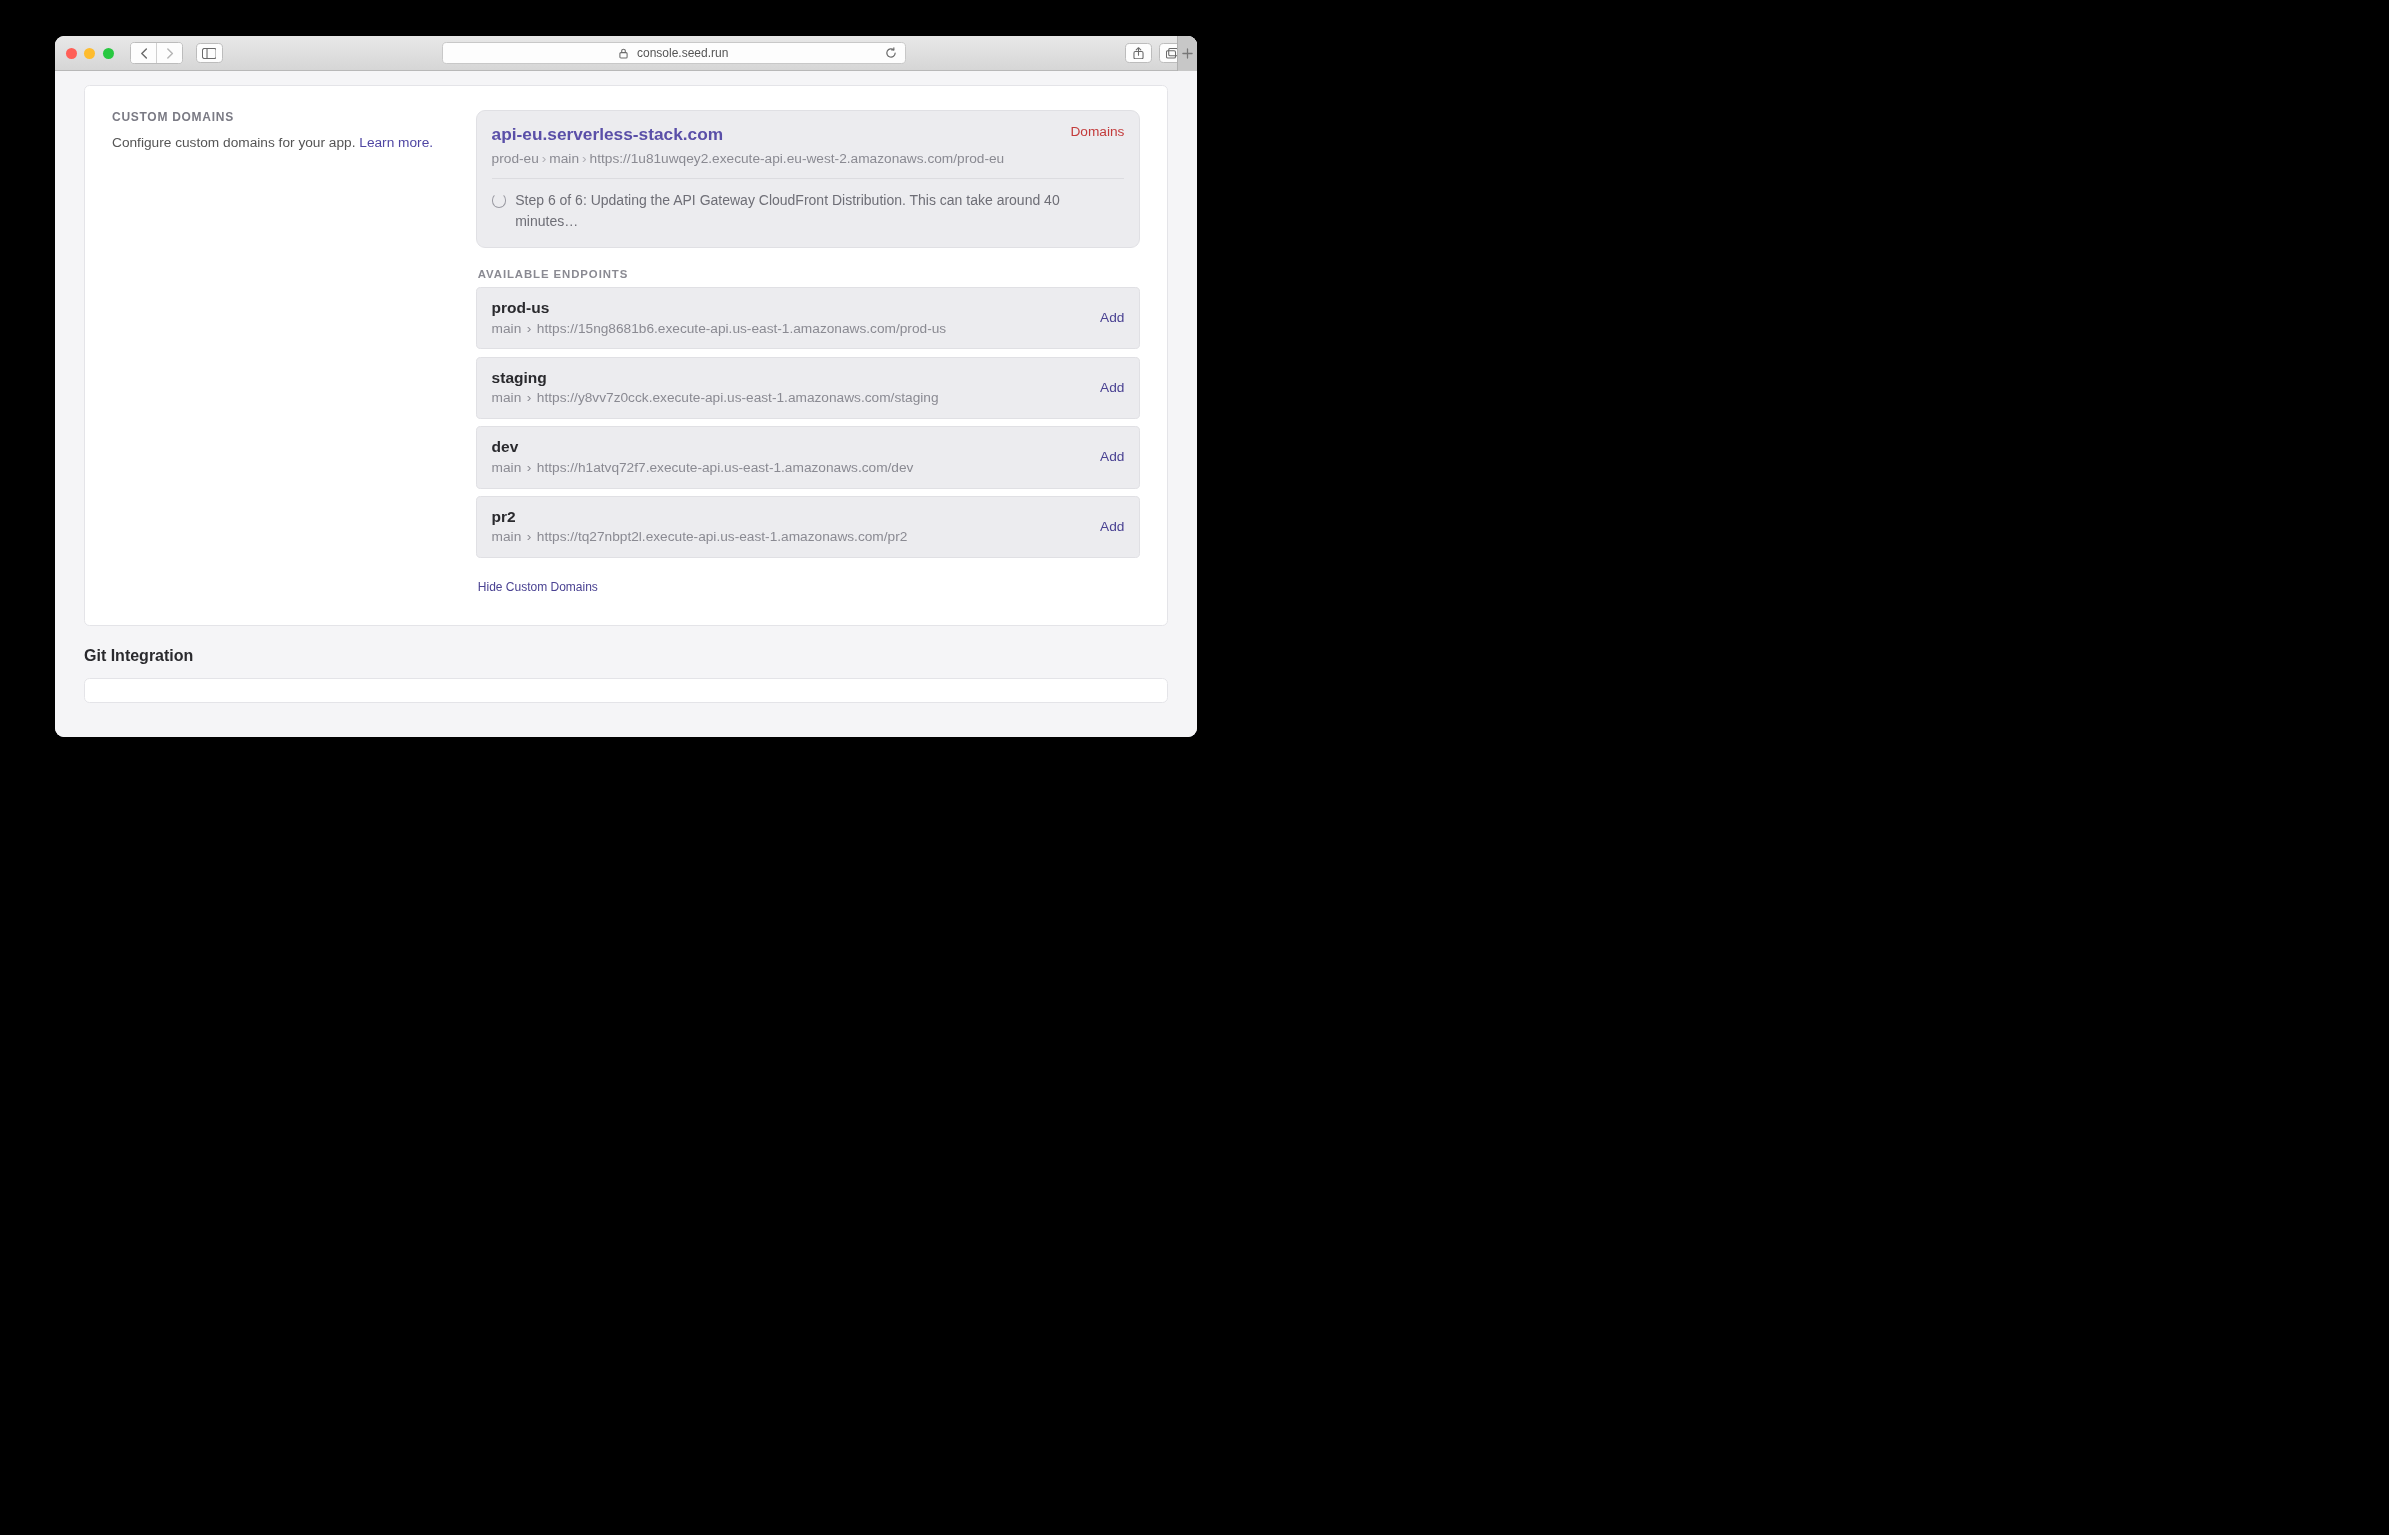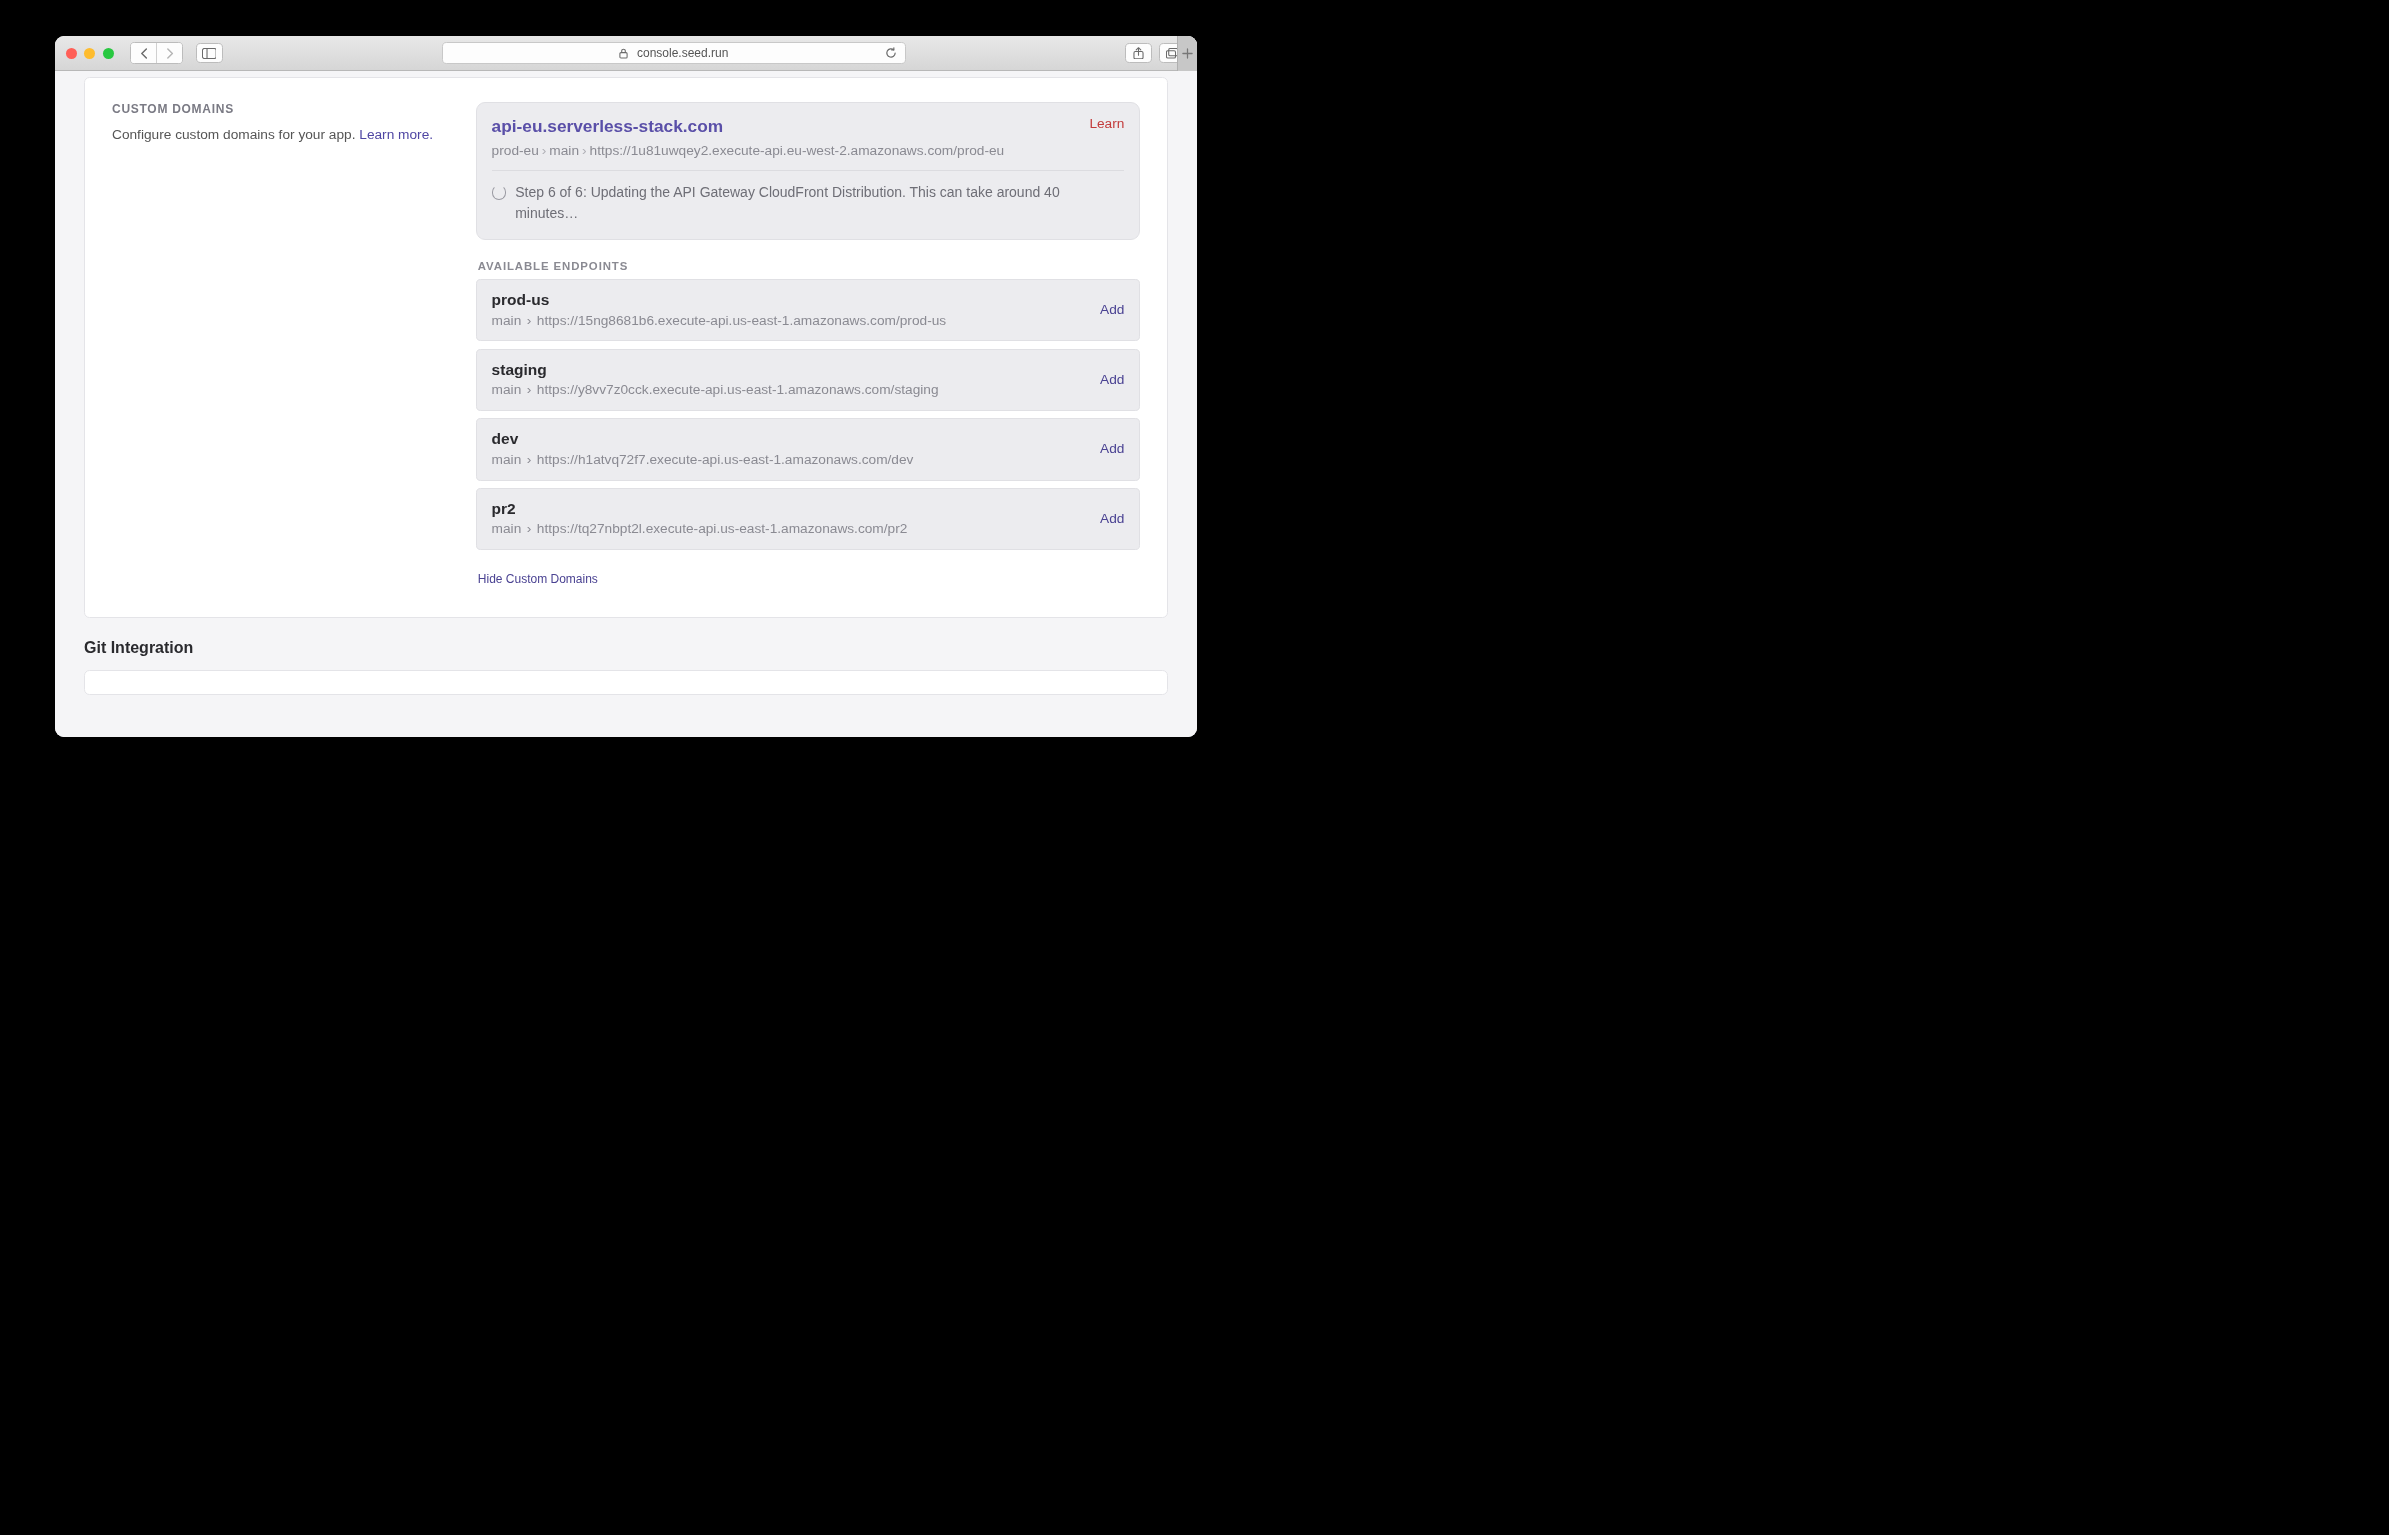--- a/index.html
+++ b/index.html
@@ -86,21 +86,21 @@
   .newtab-corner {
     position: absolute; right:0; top:0; width:20px; height:35px;
     background:#c7c7c7; display:flex;align-items:center;justify-content:center;color:#666;
     border-left:0.9px solid #b0b0b0;
   }
 
   .page {
     flex:1;
     background:#f5f5f7;
     overflow:auto;
-    padding: 0 27px 27px;
+    padding: 8px 27px 27px;
   }
   .content-wrap {
     max-width: 1084px;
     margin: 0 auto;
   }
   .panel {
     background: #fff;
     border: 0.9px solid #e4e4e8;
     border-radius: 5.5px;
     padding: 24px 27px 31px;
@@ -282,21 +282,21 @@
               <div>
                 <div class="domain-title">api-eu.serverless-stack.com</div>
                 <div class="crumbs">
                   <span>prod-eu</span>
                   <span class="chev">›</span>
                   <span>main</span>
                   <span class="chev">›</span>
                   <span>https://1u81uwqey2.execute-api.eu-west-2.amazonaws.com/prod-eu</span>
                 </div>
               </div>
-              <span class="remove-link">Learn</span>
+              <span class="remove-link">Domains</span>
             </div>
             <hr>
             <div class="status-row">
               <span class="spin-icon"></span>
               <span>Step 6 of 6: Updating the API Gateway CloudFront Distribution. This can take around 40 minutes…</span>
             </div>
           </div>
 
           <div class="section-label">AVAILABLE ENDPOINTS</div>
 

